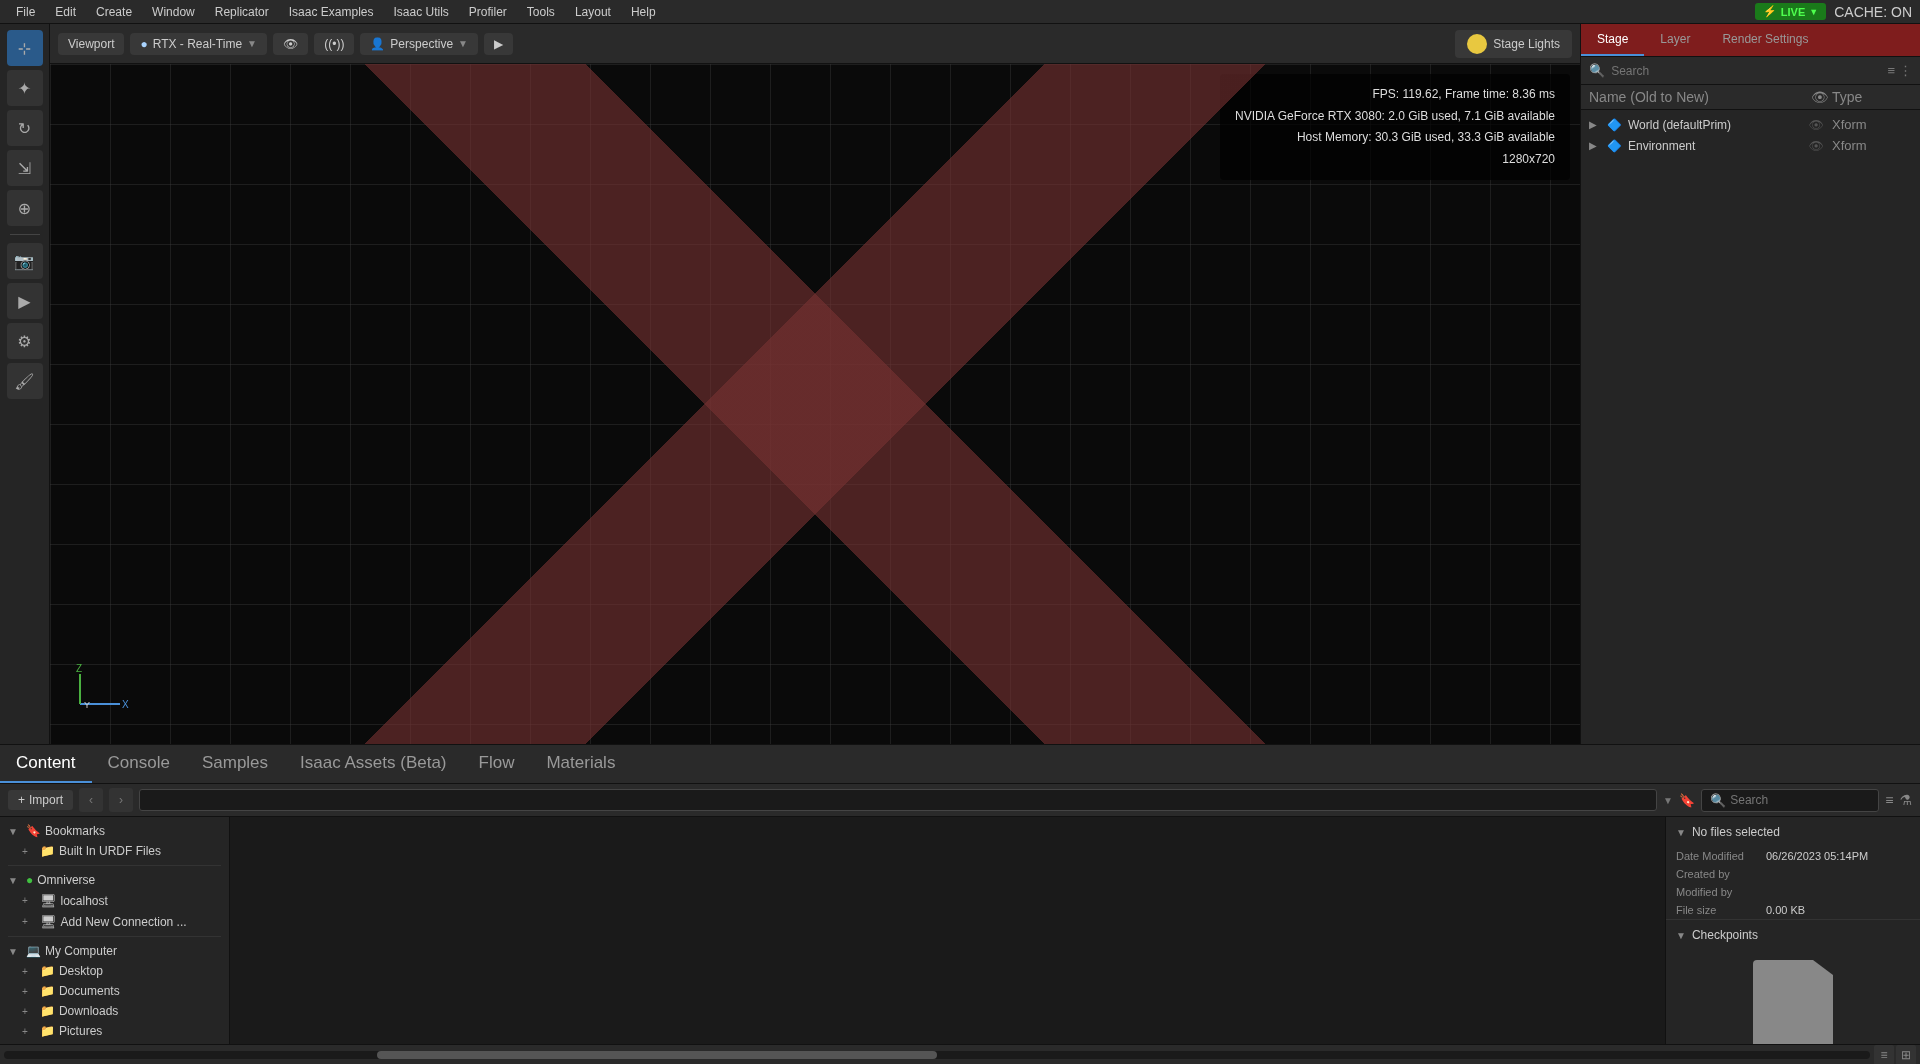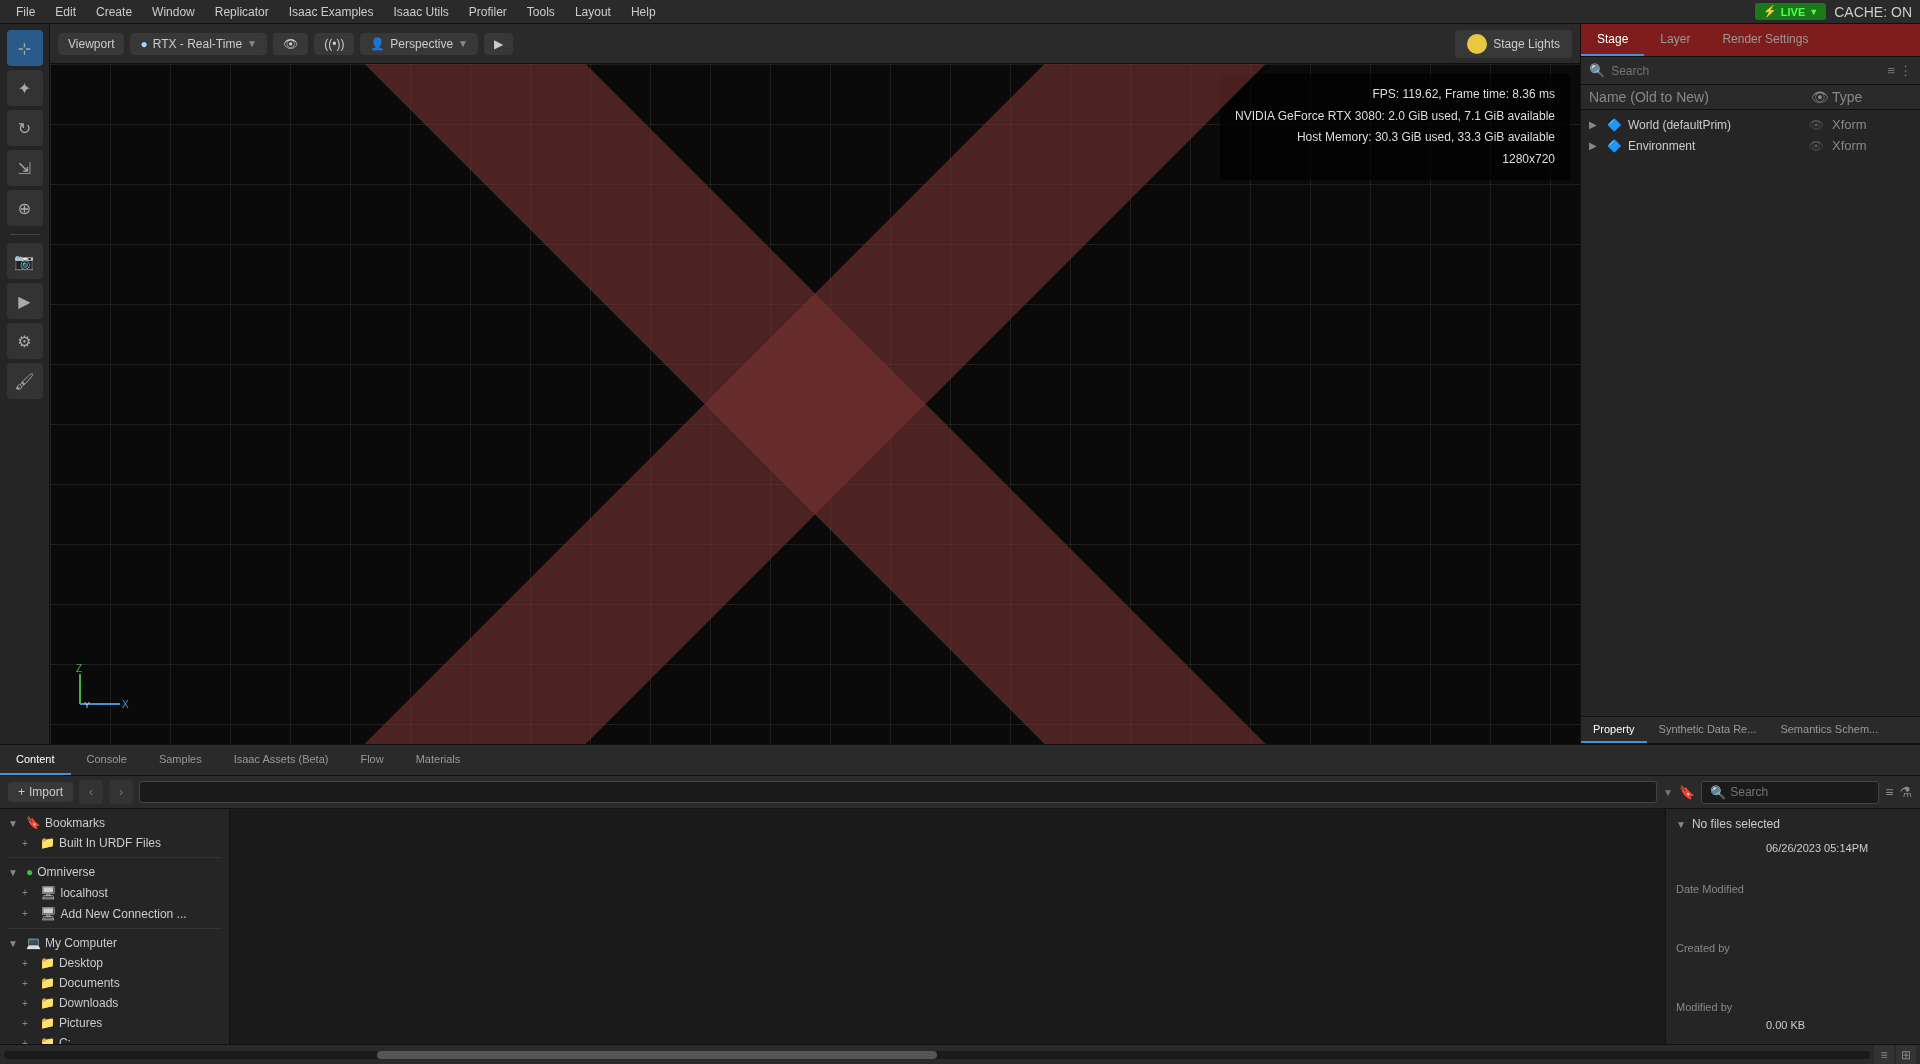--- a/index.html
+++ b/index.html
@@ -301,21 +301,21 @@
       flex-direction: column;
     }
     .content-tabs {
       display: flex;
       background: #2a2a2a;
       border-bottom: 1px solid #111;
     }
     .content-tab {
       padding: 8px 16px;
       cursor: pointer;
-      font-size: 11px;
+      font-size: 17px;
       color: #999;
       border-bottom: 2px solid transparent;
     }
     .content-tab.active {
       color: #fff;
       border-bottom-color: #4a90d9;
     }
     .content-toolbar {
       display: flex;
       align-items: center;
@@ -437,21 +437,21 @@
       gap: 6px;
       font-size: 12px;
       color: #ccc;
     }
     .info-section-toggle { color: #888; font-size: 10px; cursor: pointer; }
     .info-row {
       display: flex;
       padding: 3px 10px;
       font-size: 11px;
     }
-    .info-label { color: #888; width: 90px; flex-shrink: 0; margin-top: 41px; }
+    .info-label { color: #888; width: 90px; flex-shrink: 0; }
     .info-value { color: #ccc; flex: 1; }
     .checkpoints-section {
       border-top: 1px solid #333;
     }
     .file-preview {
       flex: 1;
       display: flex;
       align-items: center;
       justify-content: center;
       padding: 10px;
@@ -626,25 +626,20 @@
           <span class="tree-type">Xform</span>
         </div>
         <div class="tree-item">
           <span class="tree-expand">▶</span>
           <span class="tree-icon">🔷</span>
           <span class="tree-label">Environment</span>
           <span class="tree-eye">👁</span>
           <span class="tree-type">Xform</span>
         </div>
       </div>
-      <div class="property-tabs">
-        <div class="property-tab active">Property</div>
-        <div class="property-tab">Synthetic Data Re...</div>
-        <div class="property-tab">Semantics Schem...</div>
-      </div>
     </div>
 
   </div>
 
   <div class="bottom-area">
 
     <div class="content-panel">
 
       <div class="content-tabs">
         <div class="content-tab active">Content</div>

